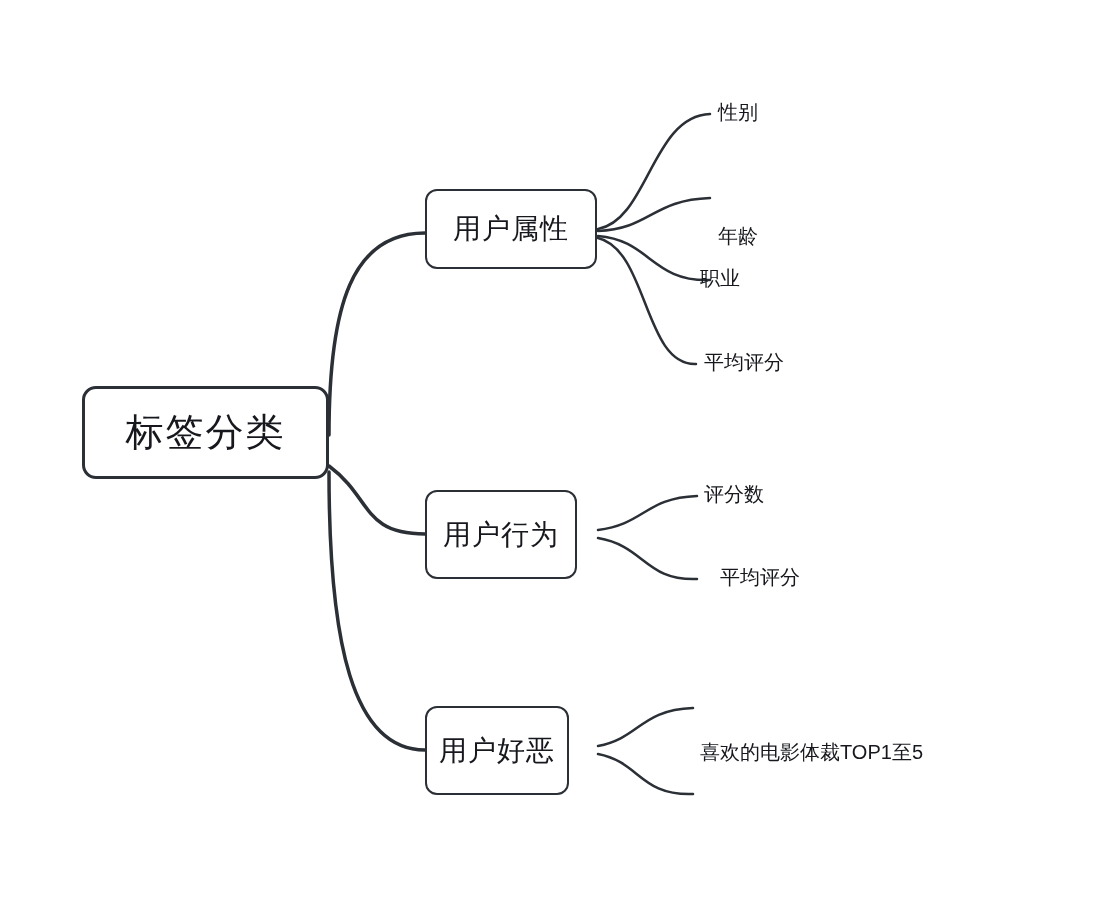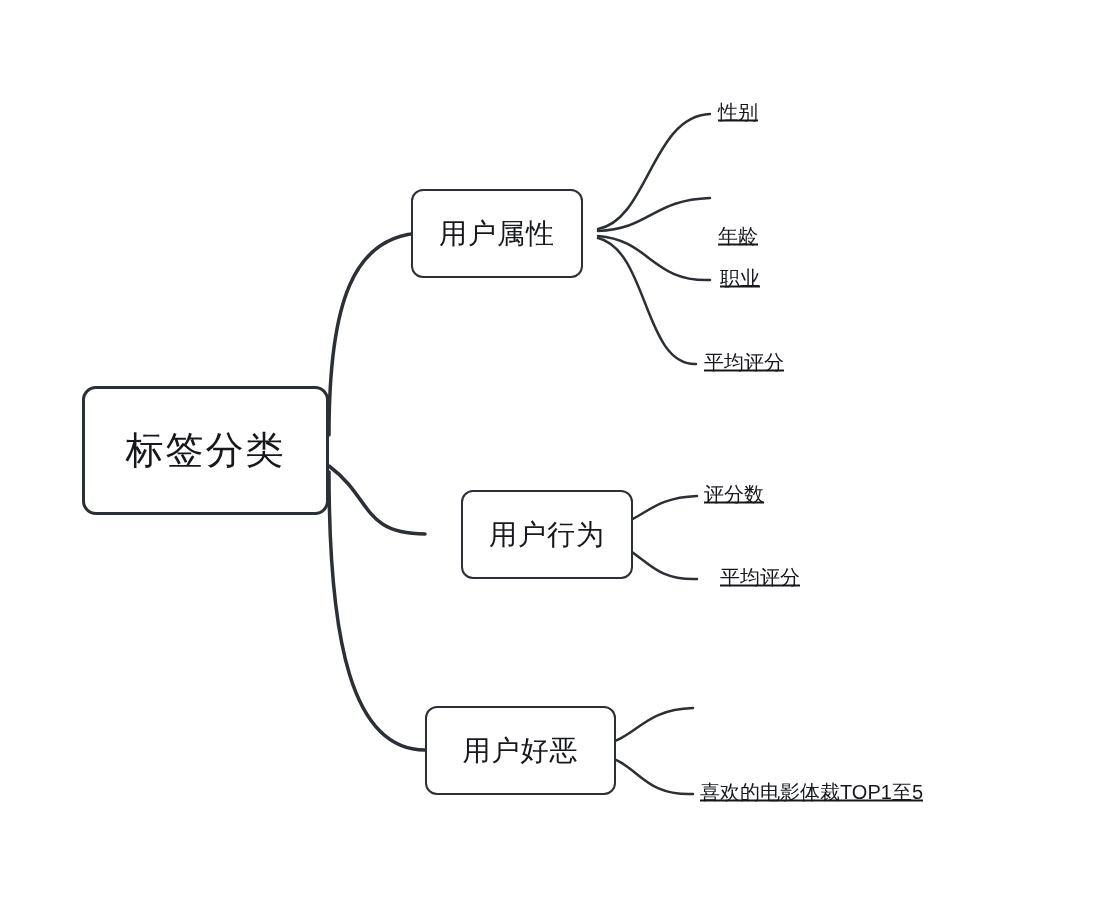--- a/index.html
+++ b/index.html
@@ -54,21 +54,20 @@
     font-weight: 500;
     letter-spacing: 1px;
   }
   .leaf {
     position: absolute;
     transform: translateY(-50%);
     font-size: 20px;
     color: #16181d;
     white-space: nowrap;
     cursor: default;
-    text-decoration: underline;
   }
 </style>
 </head>
 <body>
 
 <div class="canvas">
 
   <svg class="edges" width="1108" height="904" viewBox="0 0 1108 904">
 
     <path class="main" d="M 329 435 C 329 305, 352 233, 425 233" stroke="#2b2f36"></path>
@@ -80,37 +79,37 @@
     <path class="sub" d="M 598 236 C 650 240, 652 282, 710 280" stroke="#2b2f36"></path>
     <path class="sub" d="M 598 238 C 648 250, 644 366, 696 364" stroke="#2b2f36"></path>
 
     <path class="sub" d="M 598 530 C 645 524, 645 498, 697 496" stroke="#2b2f36"></path>
     <path class="sub" d="M 598 538 C 645 546, 645 581, 697 579" stroke="#2b2f36"></path>
 
     <path class="sub" d="M 598 746 C 640 738, 640 710, 693 708" stroke="#2b2f36"></path>
     <path class="sub" d="M 598 754 C 640 762, 640 796, 693 794" stroke="#2b2f36"></path>
   </svg>
 
-  <div class="node root" style="left:82px; top:386px; width:247px; height:129px;">
+  <div class="node root" style="left:82px; top:386px; width:247px; height:93px;">
     <span>标签分类</span>
   </div>
 
-  <div class="node branch" style="left:411px; top:189px; width:172px; height:89px;">
+  <div class="node branch" style="left:425px; top:189px; width:172px; height:80px;">
     <span>用户属性</span>
   </div>
-  <div class="node branch" style="left:425px; top:490px; width:172px; height:89px;margin-left:36px;">
+  <div class="node branch" style="left:425px; top:490px; width:152px; height:89px;">
     <span>用户行为</span>
   </div>
-  <div class="node branch" style="left:425px; top:706px; width:191px; height:89px;">
+  <div class="node branch" style="left:425px; top:706px; width:144px; height:89px;">
     <span>用户好恶</span>
   </div>
 
   <div class="leaf" style="left:718px; top:112px;">性别</div>
   <div class="leaf" style="left:718px; top:196px;margin-top:40px;">年龄</div>
-  <div class="leaf" style="left:720px; top:278px;">职业</div>
+  <div class="leaf" style="left:700px; top:278px;">职业</div>
   <div class="leaf" style="left:704px; top:362px;">平均评分</div>
 
   <div class="leaf" style="left:704px; top:494px;">评分数</div>
   <div class="leaf" style="left:720px; top:577px;">平均评分</div>
 
-  <div class="leaf" style="left:700px; top:792px;">喜欢的电影体裁TOP1至5</div>
+  <div class="leaf" style="left:700px; top:752px;">喜欢的电影体裁TOP1至5</div>
 
 </div>
 
 </body></html>

